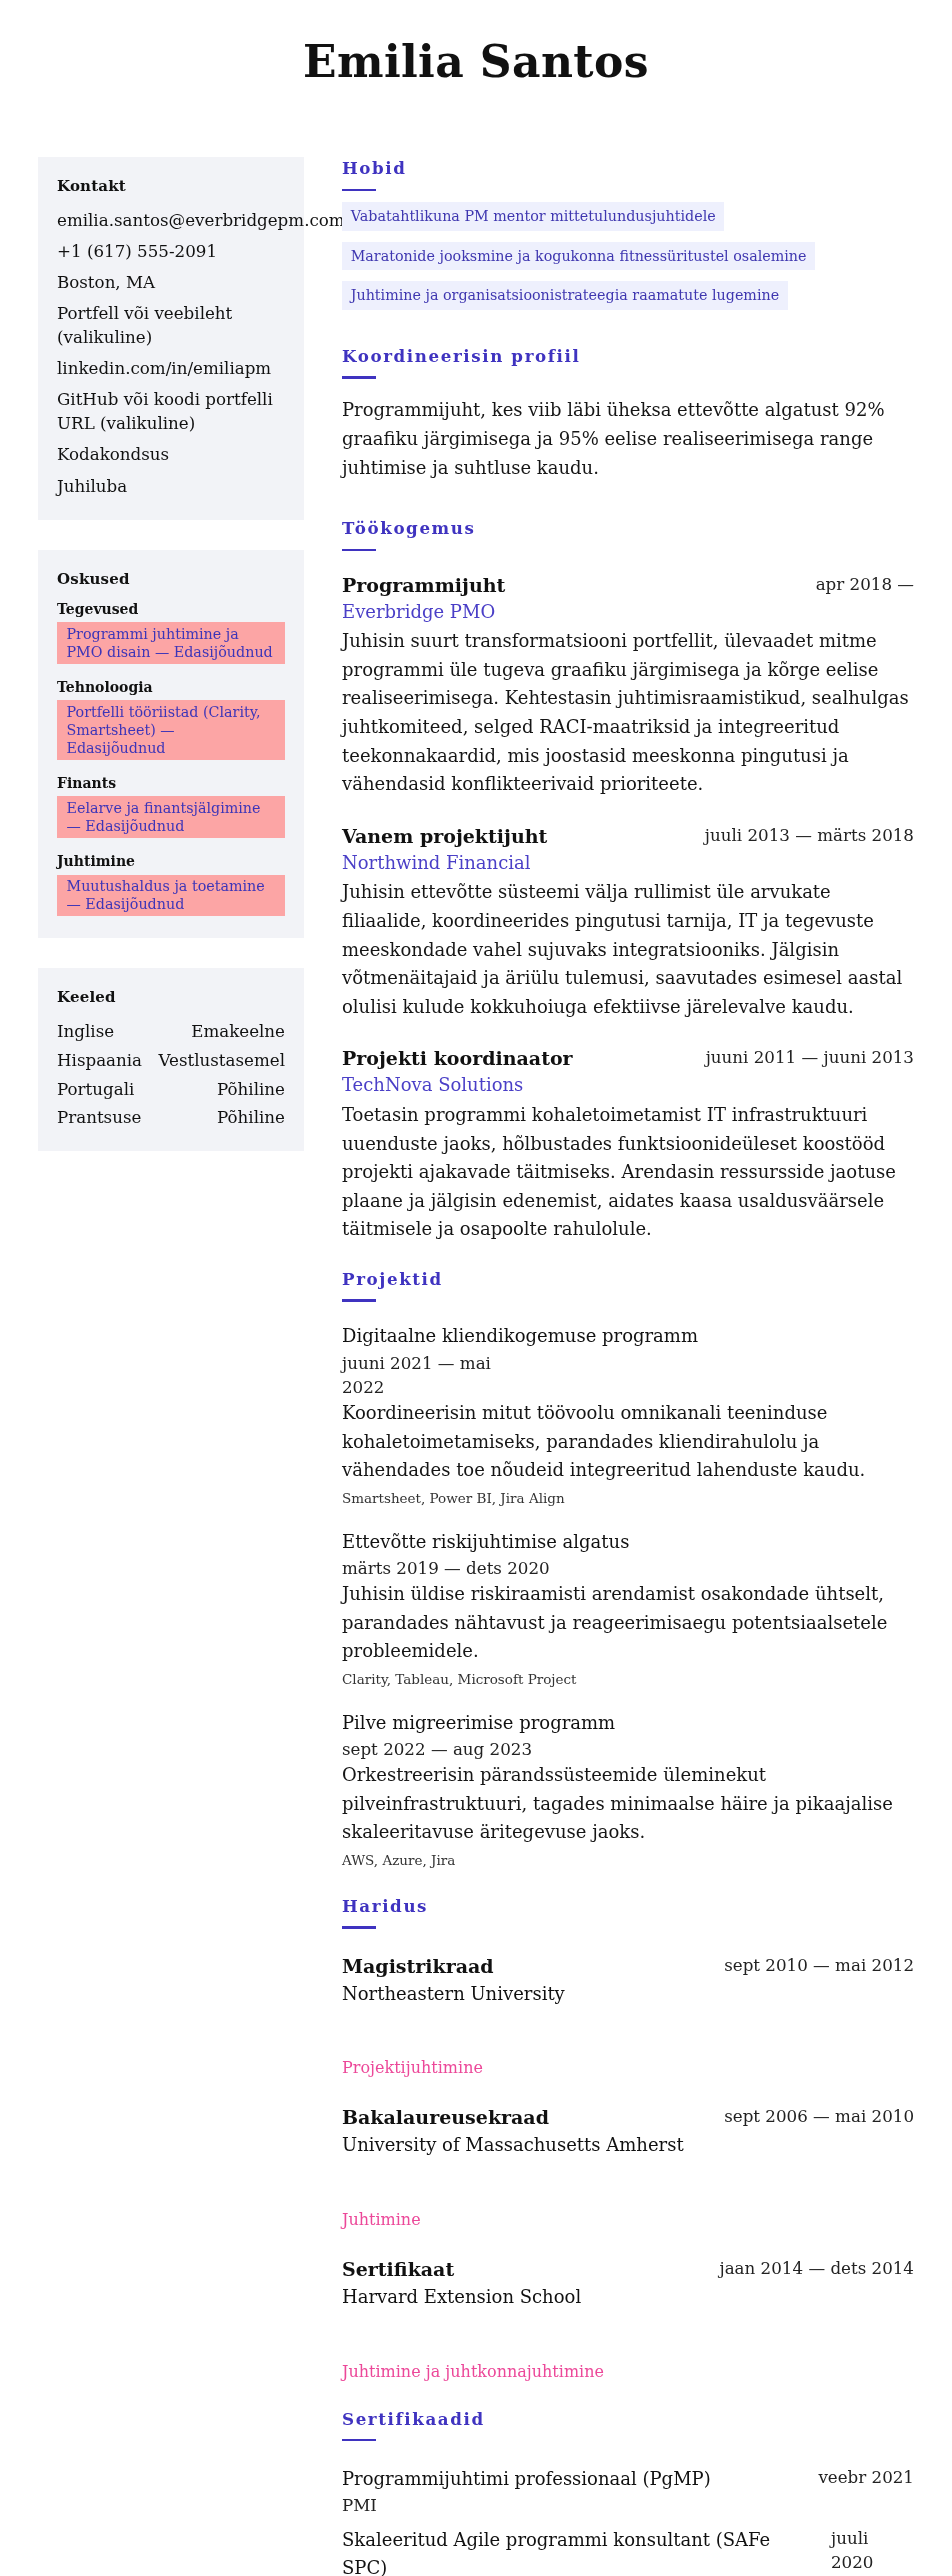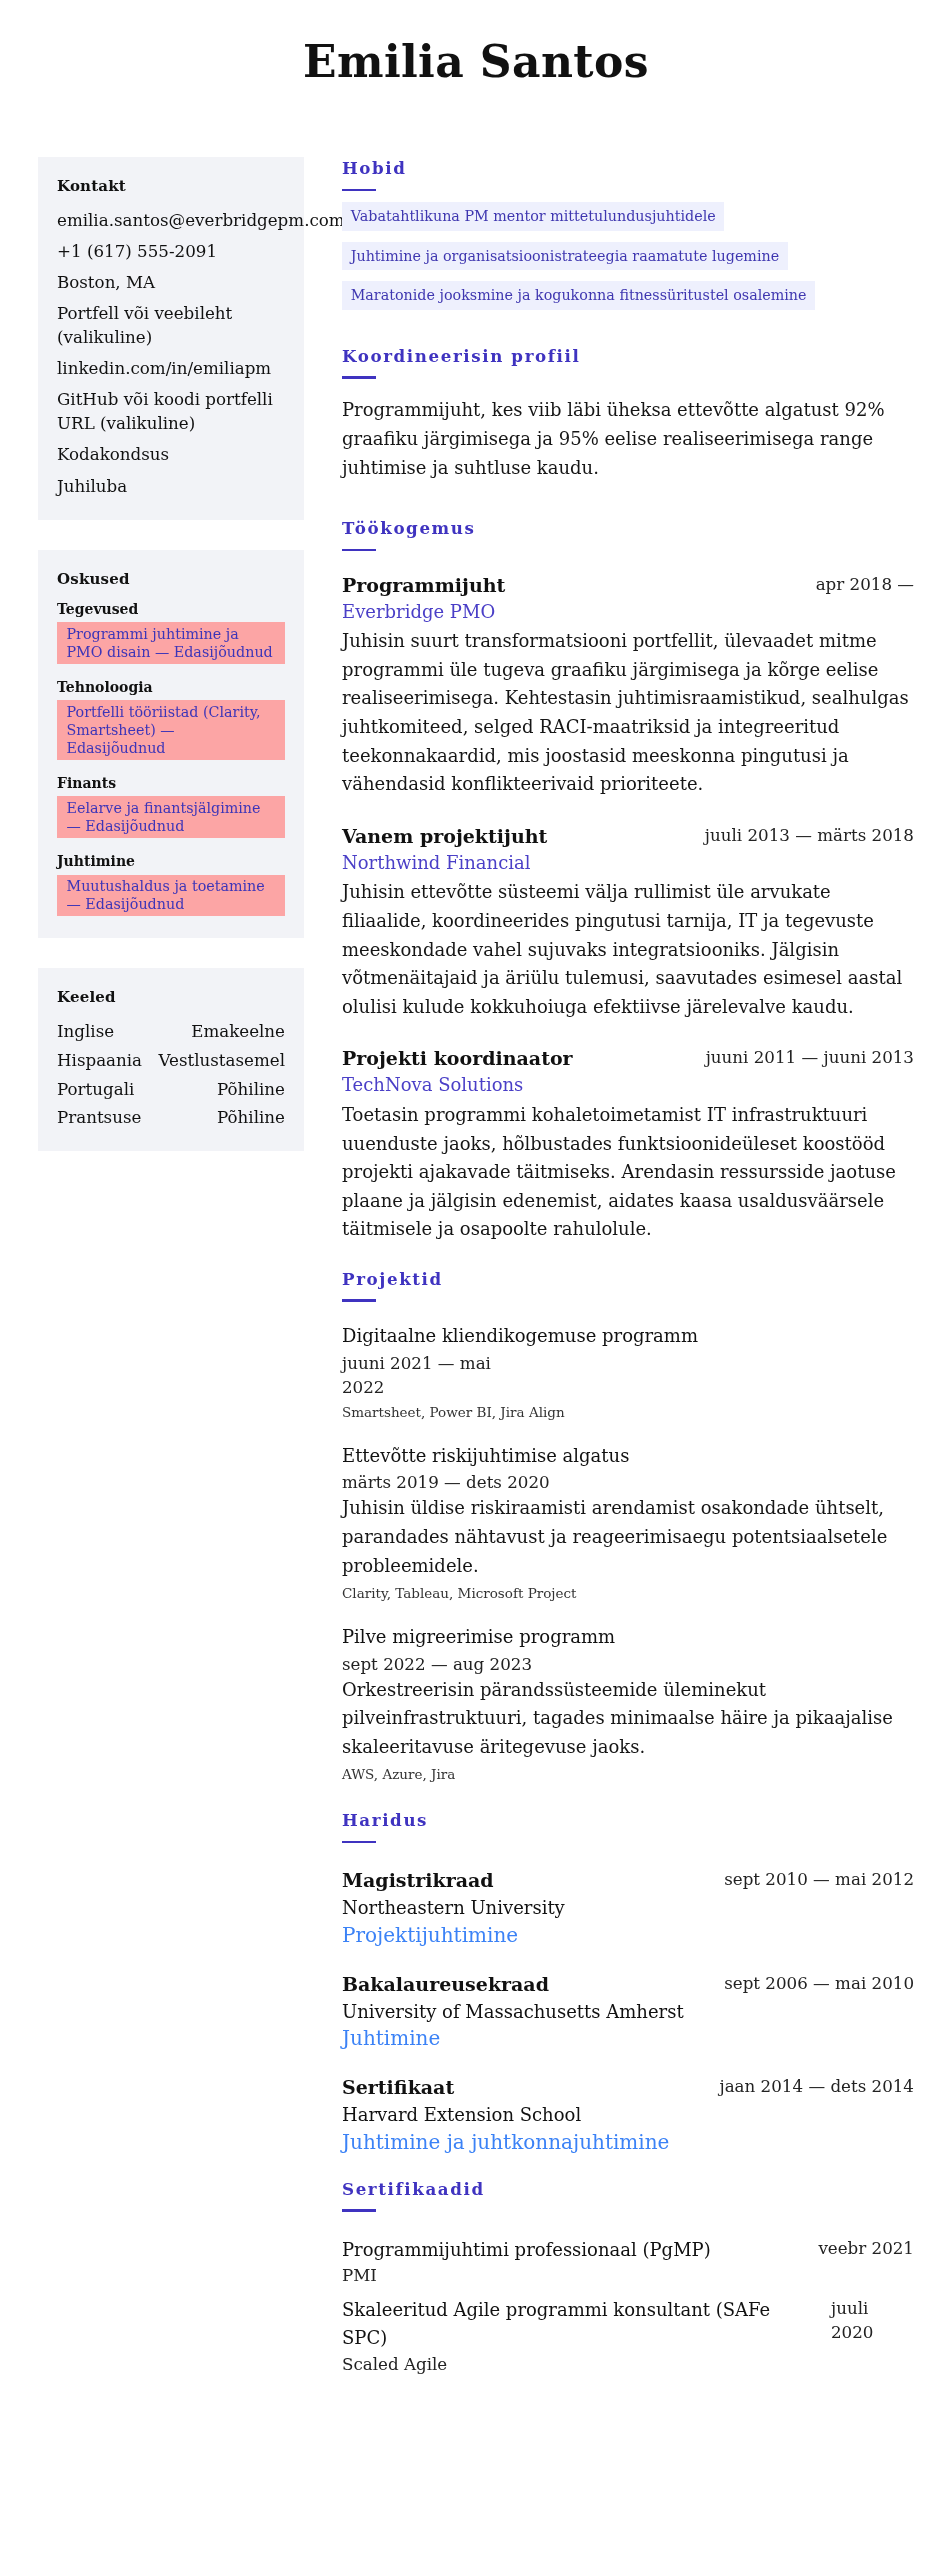--- a/index.html
+++ b/index.html
@@ -165,23 +165,24 @@
   .edu-degree {
     font-size: 19px;
     font-weight: bold;
     line-height: 27px;
   }
   .edu-school {
     font-size: 18px;
     line-height: 28.6px;
   }
   .edu-field {
-    font-size: 20px;
-    line-height: 24px;
-    color: #3b82f6;
+    font-size: 16px;
+    line-height: 24px;
+    color: #ec4899;
+    margin-top: 48px;
   }
   .cert-name {
     font-size: 18px;
     line-height: 28.6px;
     max-width: 476px;
   }
   .cert-issuer {
     font-size: 16.7px;
     line-height: 22px;
     color: #222;
@@ -258,22 +259,22 @@
 
   </aside>
 
   <main class="main">
 
     <section class="section" style="margin-bottom:24px">
       <h2 class="section-title">Hobid</h2>
       <div class="section-rule" style="margin-bottom:11px"></div>
       <div class="hobby-list">
         <span class="hobby-tag">Vabatahtlikuna PM mentor mittetulundusjuhtidele</span>
+        <span class="hobby-tag">Maratonide jooksmine ja kogukonna fitnessüritustel osalemine</span>
         <span class="hobby-tag">Juhtimine ja organisatsioonistrateegia raamatute lugemine</span>
-        <span class="hobby-tag">Maratonide jooksmine ja kogukonna fitnessüritustel osalemine</span>
       </div>
     </section>
 
     <section class="section">
       <h2 class="section-title">Koordineerisin profiil</h2>
       <div class="section-rule"></div>
       <p class="para">Programmijuht, kes viib läbi üheksa ettevõtte algatust 92% graafiku järgimisega ja 95% eelise realiseerimisega range juhtimise ja suhtluse kaudu.</p>
     </section>
 
     <section class="section" style="margin-bottom:11px">
@@ -310,20 +311,21 @@
 
     <section class="section" style="margin-bottom:24px">
       <h2 class="section-title">Projektid</h2>
       <div class="section-rule" style="margin-bottom:20.6px"></div>
 
       <div class="entry" style="margin-bottom:19px">
         <div class="proj-head">
           <div class="proj-name">Digitaalne kliendikogemuse programm</div>
           <div class="proj-date wrap">juuni 2021 — mai 2022</div>
         </div>
+        <p class="para">Koordineerisin mitut töövoolu omnikanali teeninduse kohaletoimetamiseks, parandades kliendirahulolu ja vähendades toe nõudeid integreeritud lahenduste kaudu.</p>
         <div class="proj-tech">Smartsheet, Power BI, Jira Align</div>
       </div>
 
       <div class="entry" style="margin-bottom:19px">
         <div class="proj-head">
           <div class="proj-name">Ettevõtte riskijuhtimise algatus</div>
           <div class="proj-date">märts 2019 — dets 2020</div>
         </div>
         <p class="para">Juhisin üldise riskiraamisti arendamist osakondade ühtselt, parandades nähtavust ja reageerimisaegu potentsiaalsetele probleemidele.</p>
         <div class="proj-tech">Clarity, Tableau, Microsoft Project</div>

